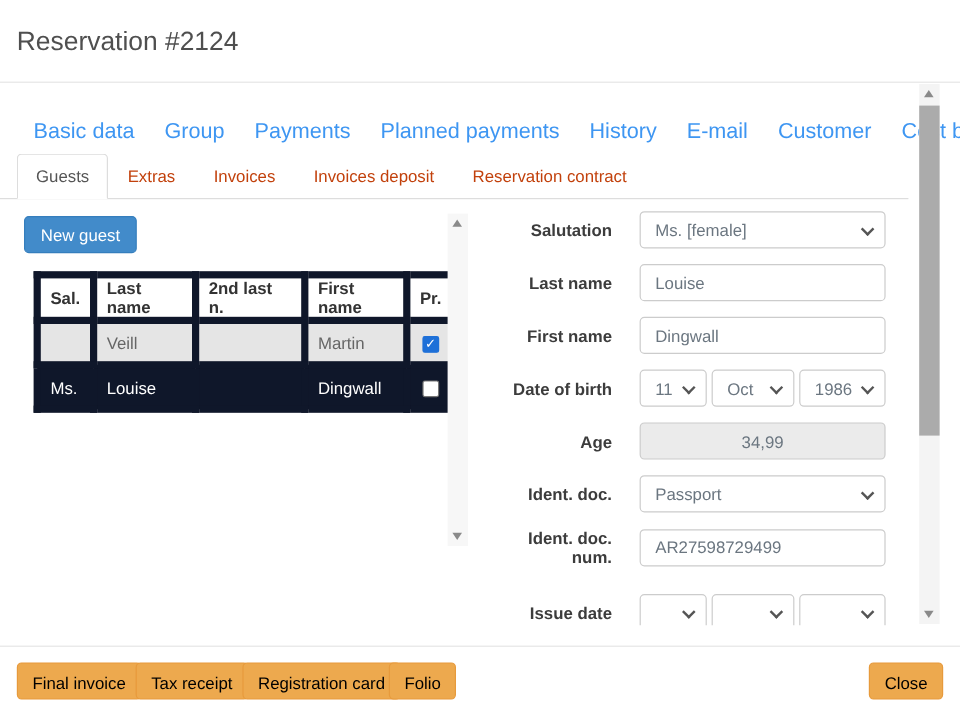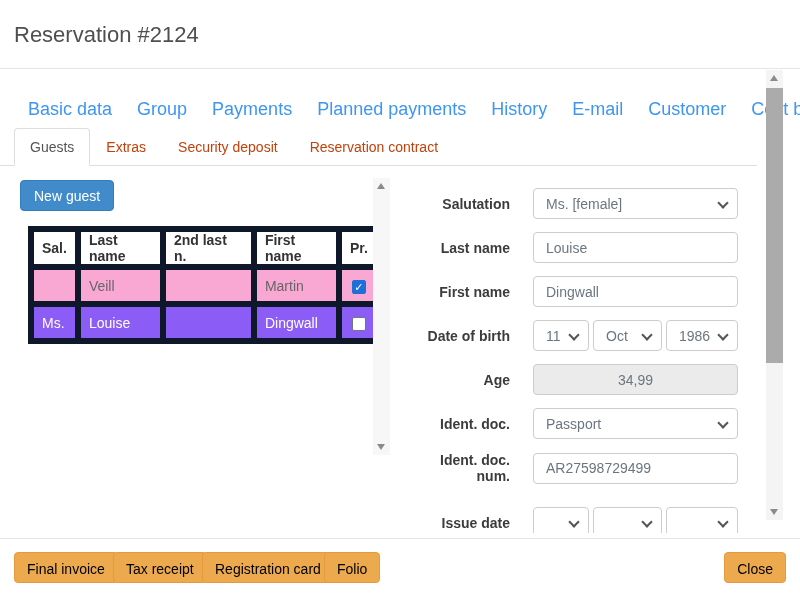--- a/index.html
+++ b/index.html
@@ -32,22 +32,22 @@
                  background:#428bca; border:1px solid #357ebd; border-radius:4px;
                  color:#fff; font-size:14px; cursor:pointer;
                  font-family:"Liberation Sans", sans-serif; }
 
   
   .guest-table { position:absolute; left:28px; top:226px; border-collapse:collapse;
                  font-size:14px; }
   .guest-table th, .guest-table td { border:6px solid #0f172a; padding:0 8px; }
   .guest-table th { height:36px; color:#333; font-weight:bold; text-align:left;
                     background:#fff; }
-  .guest-table td { height:37px; color:#666; background:#f9a8d4; }
-  .guest-table tr.selected td { background:#8b5cf6; color:#fff; }
+  .guest-table td { height:37px; color:#666; background:#e5e5e5; }
+  .guest-table tr.selected td { background:#0f172a; color:#fff; }
   .col-sal { width:36px; } .col-last { width:85px; } .col-last2 { width:91px; }
   .col-first { width:85px; } .col-pr { width:31px; text-align:center; }
   .guest-table td.col-pr { text-align:center; padding:0; }
 
   
   .checkbox { display:inline-block; width:14px; height:14px; border-radius:2px;
               vertical-align:middle; cursor:pointer; }
   .checkbox.checked { background:#1e70d8; border:1px solid #1e70d8; color:#fff;
                       font-size:11px; line-height:13px; text-align:center; }
   .checkbox.unchecked { background:#fff; border:1px solid #767676; }
@@ -59,21 +59,21 @@
   .sb-arrow { position:absolute; left:0; width:17px; height:16px; cursor:pointer; }
   .sb-arrow.up { top:0; } .sb-arrow.down { bottom:0; }
   .sb-arrow::after { content:""; position:absolute; left:4px; border-left:4.5px solid transparent;
                      border-right:4.5px solid transparent; }
   .sb-arrow.up::after { top:5px; border-bottom:6px solid #8a8a8a; }
   .sb-arrow.down::after { top:5px; border-top:6px solid #8a8a8a; }
   .sb-thumb { position:absolute; left:0; width:17px; background:#ababab; cursor:pointer; }
   .sb-outer .sb-thumb { top:18px; height:275px; }
 
   
-  .form-col { position:absolute; left:410px; top:188px; width:330px;
+  .form-col { position:absolute; left:410px; top:176px; width:330px;
               display:flex; flex-direction:column; gap:13px; }
   .form-row { display:flex; align-items:center; }
   .form-label { width:100px; margin-right:23px; text-align:right; font-size:14px;
                 font-weight:bold; color:#3c3c3c; line-height:16px; }
   .controls { width:205px; display:flex; gap:4px;border-radius:6px; }
   .text-input { width:205px; height:31px; padding:5px 12px; border:1px solid #ccc;
                 border-radius:4px; font-size:14px; color:#6b7680; background:#fff;
                 font-family:"Liberation Sans", sans-serif; outline:none; }
   .text-input:disabled { background:#ebebeb; color:#6b7680; text-align:center; }
   .select { position:relative; height:31px; border:1px solid #ccc; border-radius:4px;
@@ -109,21 +109,22 @@
     <span class="nav-link">Planned payments</span>
     <span class="nav-link">History</span>
     <span class="nav-link">E-mail</span>
     <span class="nav-link">Customer</span>
     <span class="nav-link">Cost breakdown</span>
   </div>
 
   <div class="sub-tabs">
     <div class="sub-tab active">Guests</div>
     <div class="sub-tab">Extras</div>
-    <div class="sub-tab">Security deposit</div>
+    <div class="sub-tab">Invoices</div>
+    <div class="sub-tab">Invoices deposit</div>
     <div class="sub-tab">Reservation contract</div>
   </div>
 
   <button class="btn-primary">New guest</button>
 
   <table class="guest-table">
     <thead>
       <tr>
         <th class="col-sal">Sal.</th>
         <th class="col-last">Last name</th>

